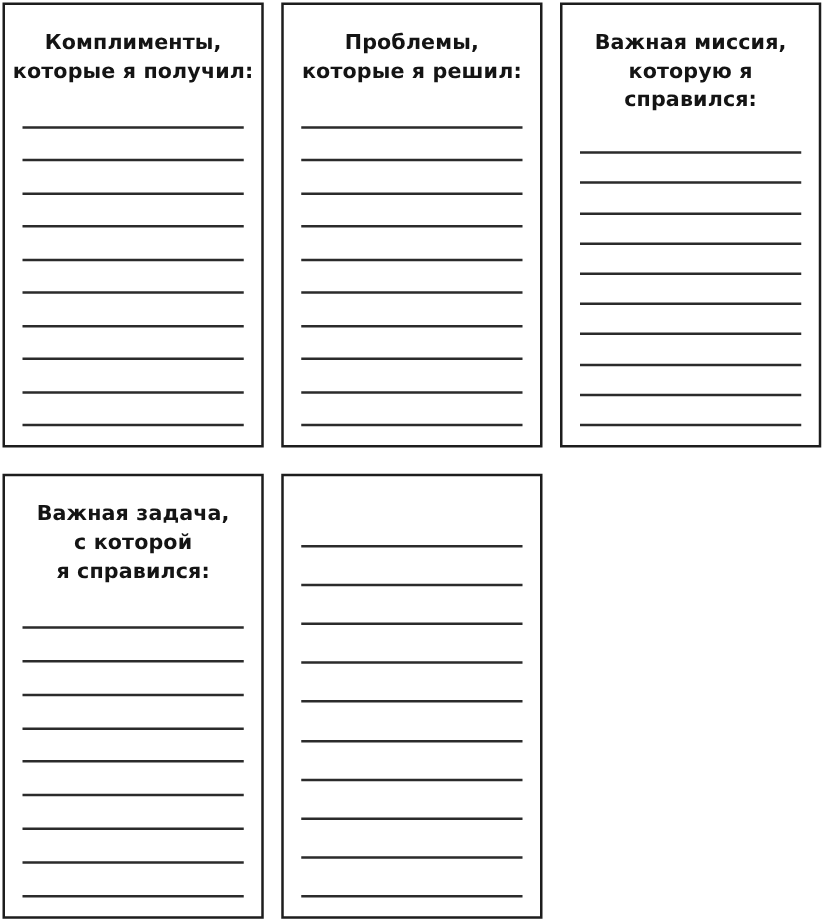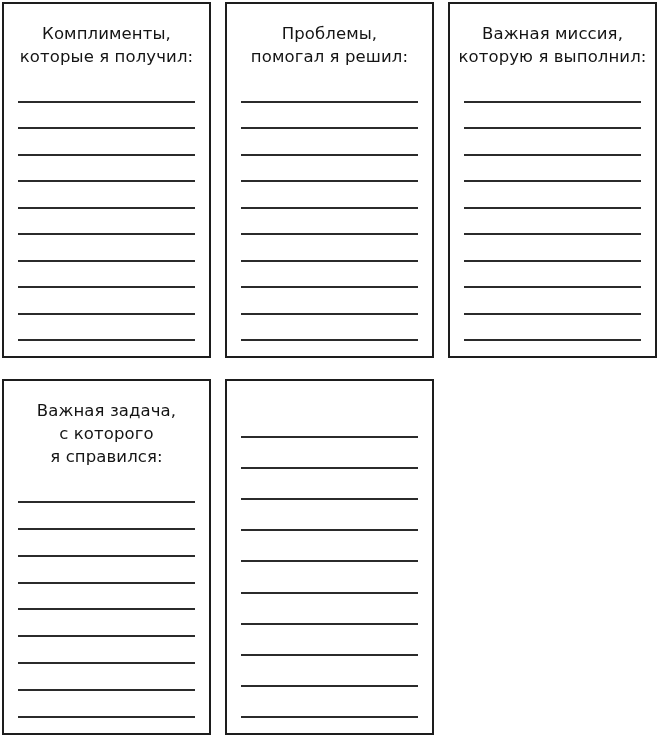--- a/index.html
+++ b/index.html
@@ -20,21 +20,21 @@
   .card {
     border: 2px solid #1d1d1d;
     background: #ffffff;
     display: flex;
     flex-direction: column;
     padding-top: 18px;
     overflow: hidden;
   }
   .card-title {
     text-align: center;
-    font-weight: 400;
+    font-weight: 700;
     font-size: 16.5px;
     line-height: 23px;
     color: #141414;
     white-space: pre-line;
     letter-spacing: 0.1px;
     padding: 0 4px;
   }
   .writing-lines {
     flex: 1;
     display: flex;
@@ -63,55 +63,55 @@
         <div class="wline"></div>
         <div class="wline"></div>
         <div class="wline"></div>
         <div class="wline"></div>
         <div class="wline"></div>
       </div>
   </div>
 
   <div class="card">
     <div class="card-title">Проблемы,
-помогал я решил:</div>
+которые я решил:</div>
     <div class="writing-lines">
         <div class="wline"></div>
         <div class="wline"></div>
         <div class="wline"></div>
         <div class="wline"></div>
         <div class="wline"></div>
         <div class="wline"></div>
         <div class="wline"></div>
         <div class="wline"></div>
         <div class="wline"></div>
         <div class="wline"></div>
       </div>
   </div>
 
   <div class="card">
     <div class="card-title">Важная миссия,
-которую я выполнил:</div>
+которую я справился:</div>
     <div class="writing-lines">
         <div class="wline"></div>
         <div class="wline"></div>
         <div class="wline"></div>
         <div class="wline"></div>
         <div class="wline"></div>
         <div class="wline"></div>
         <div class="wline"></div>
         <div class="wline"></div>
         <div class="wline"></div>
         <div class="wline"></div>
       </div>
   </div>
 
   <div class="card">
     <div class="card-title">Важная задача,
-с которого
+с которой
 я справился:</div>
     <div class="writing-lines">
         <div class="wline"></div>
         <div class="wline"></div>
         <div class="wline"></div>
         <div class="wline"></div>
         <div class="wline"></div>
         <div class="wline"></div>
         <div class="wline"></div>
         <div class="wline"></div>

